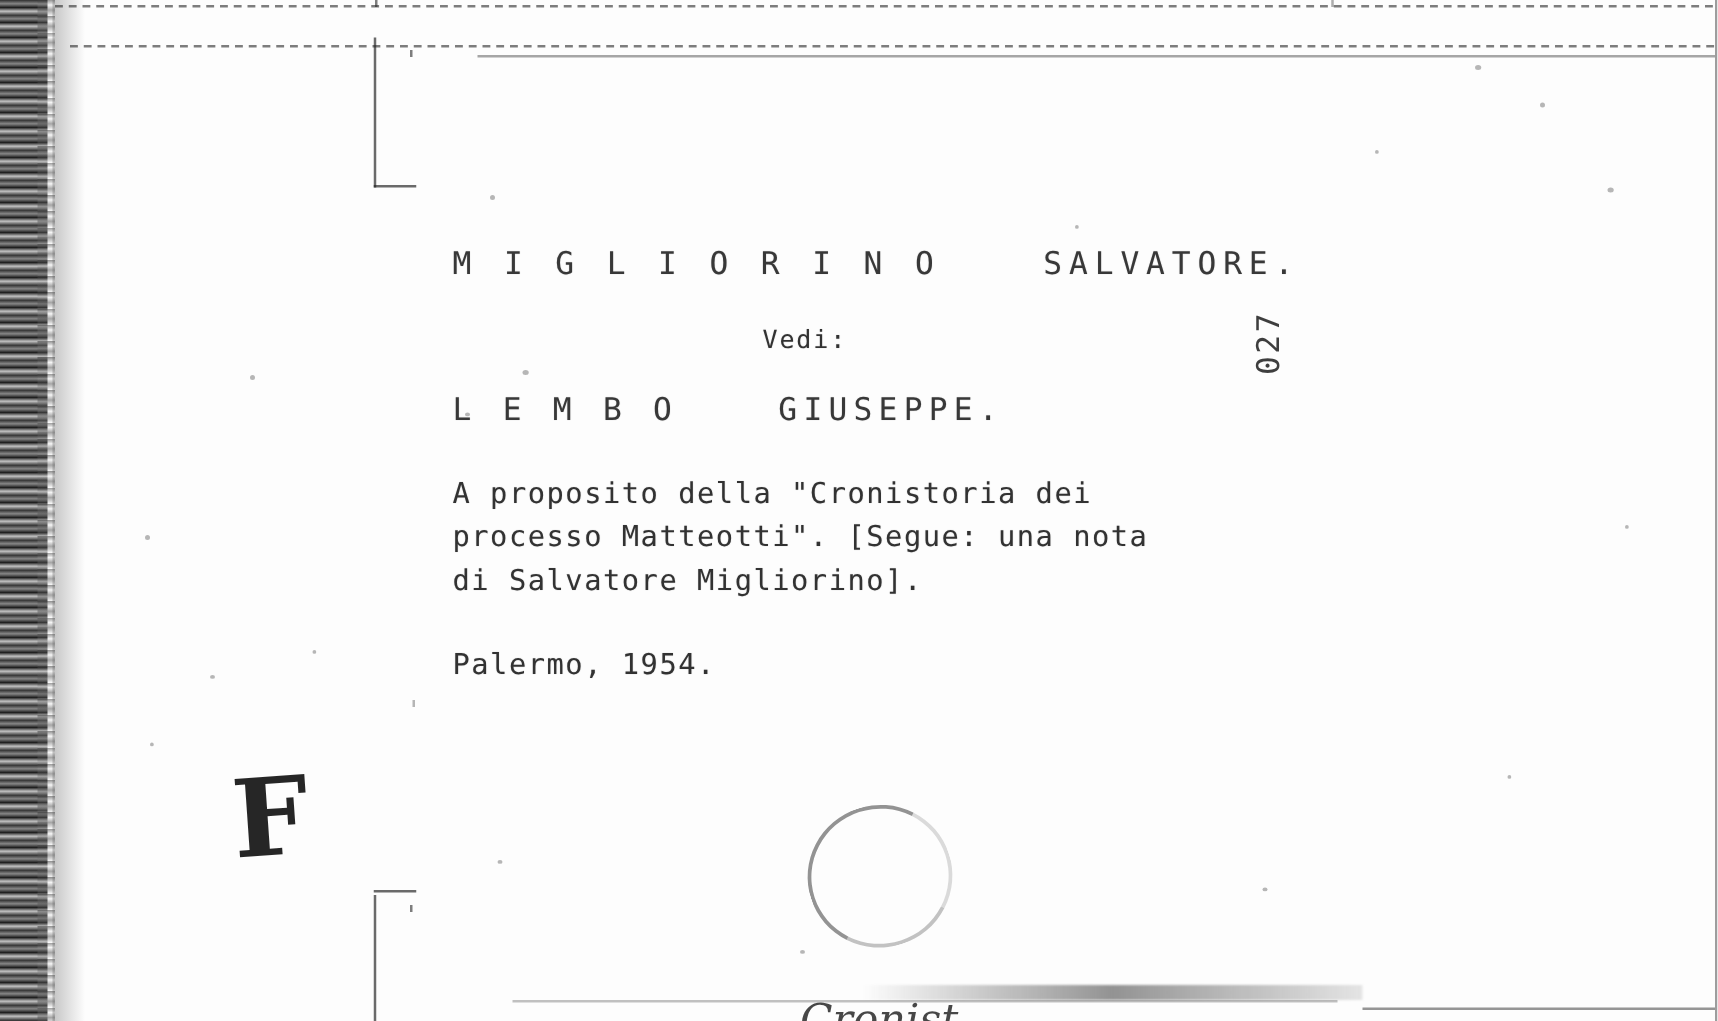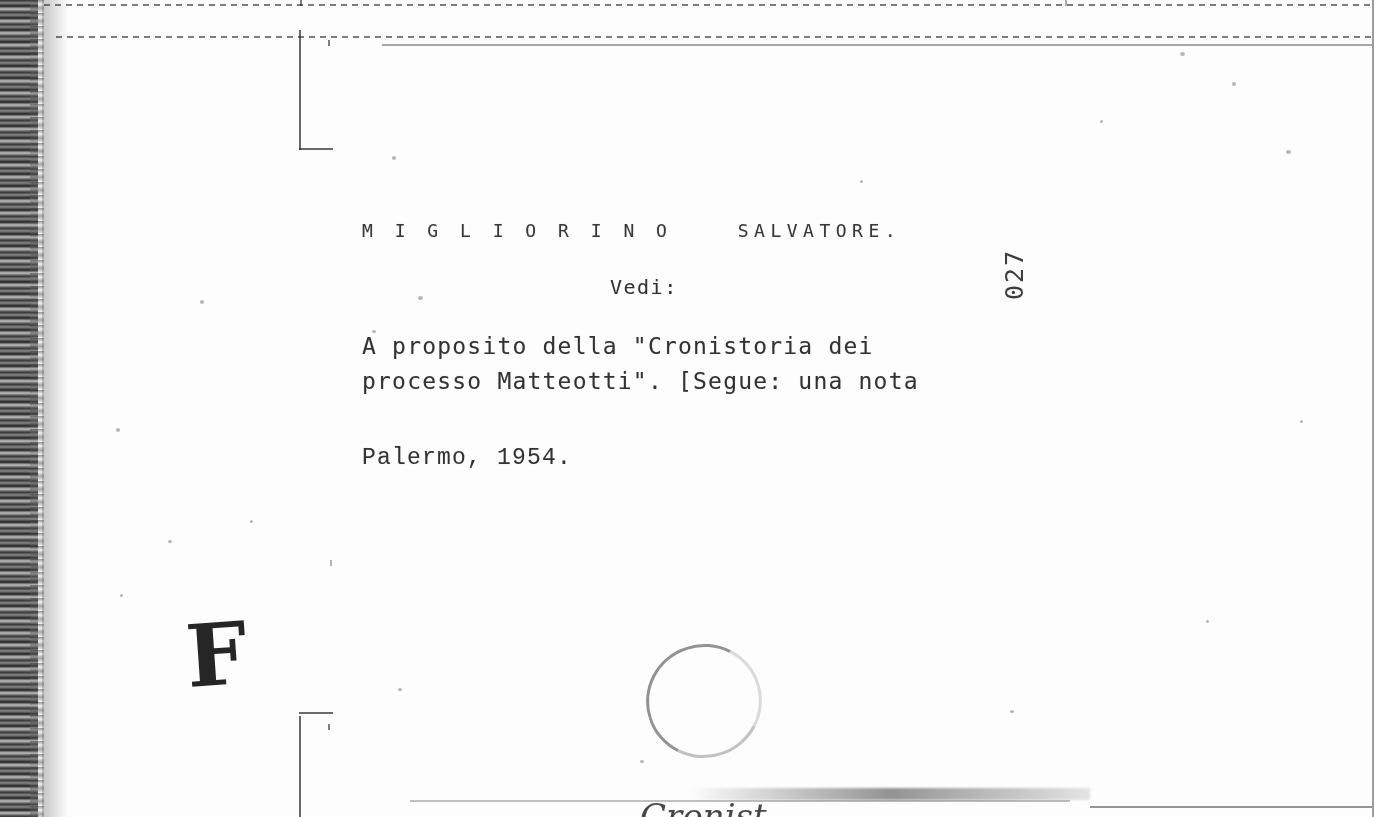--- a/index.html
+++ b/index.html
@@ -104,25 +104,24 @@
     width: 760px;
   }
   .tline {
     font-family: "DejaVu Sans Mono", monospace;
     color: #1d1d1d;
     white-space: pre;
     letter-spacing: .5px;
     text-shadow: 0 0 1px rgba(0,0,0,.25);
   }
   .heading {
-    font-size: 18px;
+    font-size: 25px;
     letter-spacing: 5.5px;
     margin-bottom: 34px;
     opacity: .88;
-    margin-top: 24px;
   }
   .vedi {
     font-size: 20px;
     letter-spacing: 1.5px;
     margin-left: 248px;
     margin-bottom: 30px;
     opacity: .9;
   }
   .heading2 {
     font-size: 25px;
@@ -132,23 +131,22 @@
   }
   .body-line {
     font-size: 23px;
     letter-spacing: 1.2px;
     line-height: 35px;
     opacity: .9;
   }
   .place {
     font-size: 23px;
     letter-spacing: 1.2px;
-    margin-top: 46px;
+    margin-top: 36px;
     opacity: .9;
-    font-family: Liberation Mono, monospace;
   }
 
   
   #cat-number {
     position: absolute;
     left: 1000px;
     top: 300px;
     transform: rotate(-90deg);
     transform-origin: left top;
     font-family: "DejaVu Sans Mono", monospace;
@@ -254,22 +252,24 @@
   <div class="speckle" style="left:1286px; top:150px; width:5px;  height:4px;"></div>
   <div class="speckle" style="left:1100px; top:120px; width:3px;  height:3px;"></div>
   <div class="speckle" style="left:1300px; top:420px; width:3px;  height:3px;"></div>
   <div class="speckle" style="left:1206px; top:620px; width:3px;  height:3px;"></div>
   <div class="speckle" style="left:860px;  top:180px; width:3px;  height:3px;"></div>
   <div class="speckle" style="left:1010px; top:710px; width:4px;  height:3px;"></div>
 
   <div id="typed">
     <div class="tline heading">M I G L I O R I N O    SALVATORE.</div>
     <div class="tline vedi">Vedi:</div>
+    <div class="tline heading2">L E M B O    GIUSEPPE.</div>
     <div class="tline body-line">A proposito della "Cronistoria dei</div>
     <div class="tline body-line">processo Matteotti". [Segue: una nota</div>
+    <div class="tline body-line">di Salvatore Migliorino].</div>
     <div class="tline place">Palermo, 1954.</div>
   </div>
 
   <div id="cat-number">027</div>
 
   <div id="mark-f">F</div>
 
   <div id="circle-mark"></div>
 
   <div id="bottom-smudge"></div>

